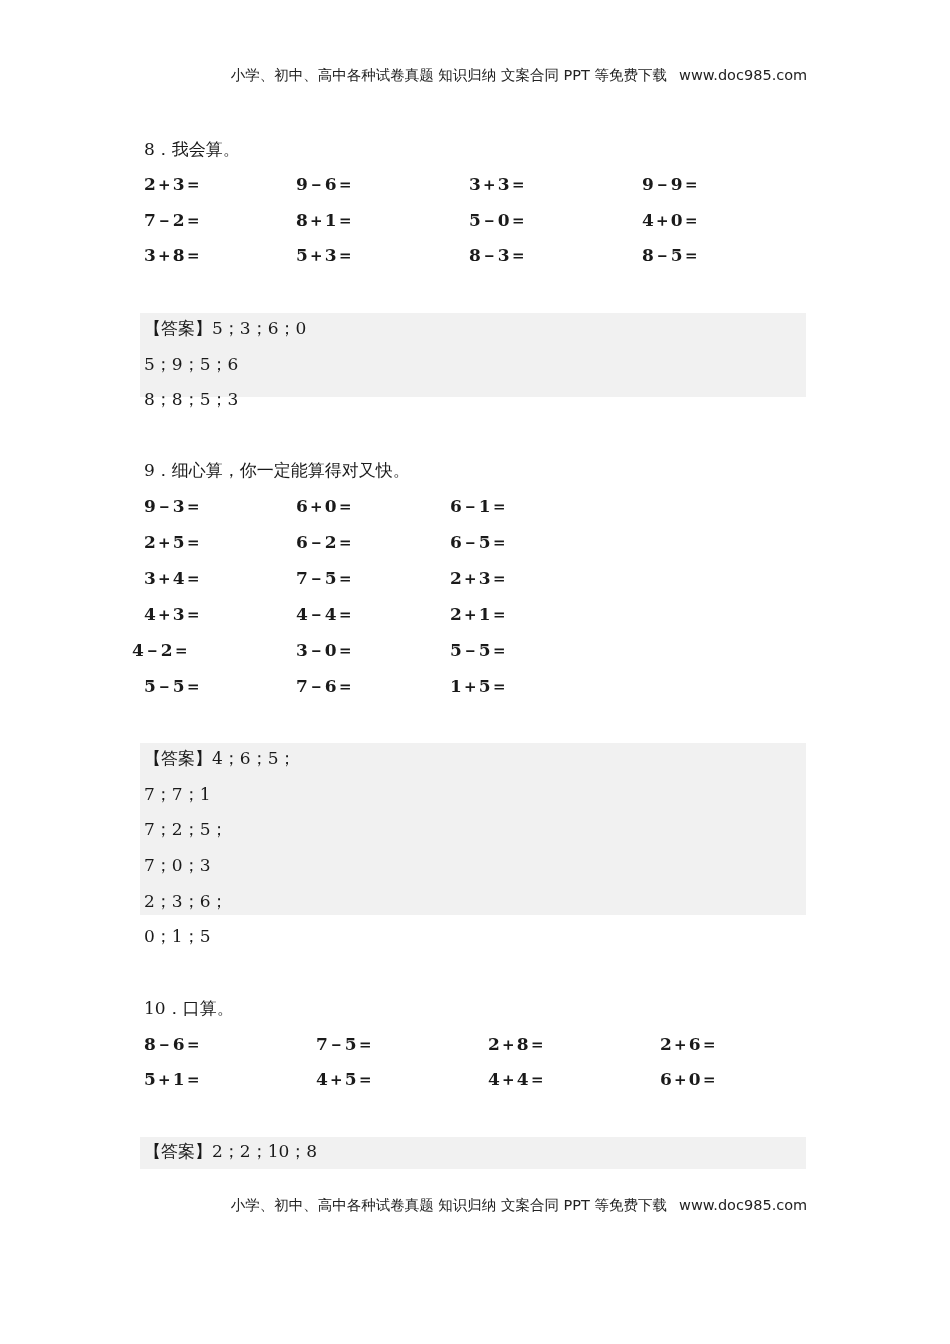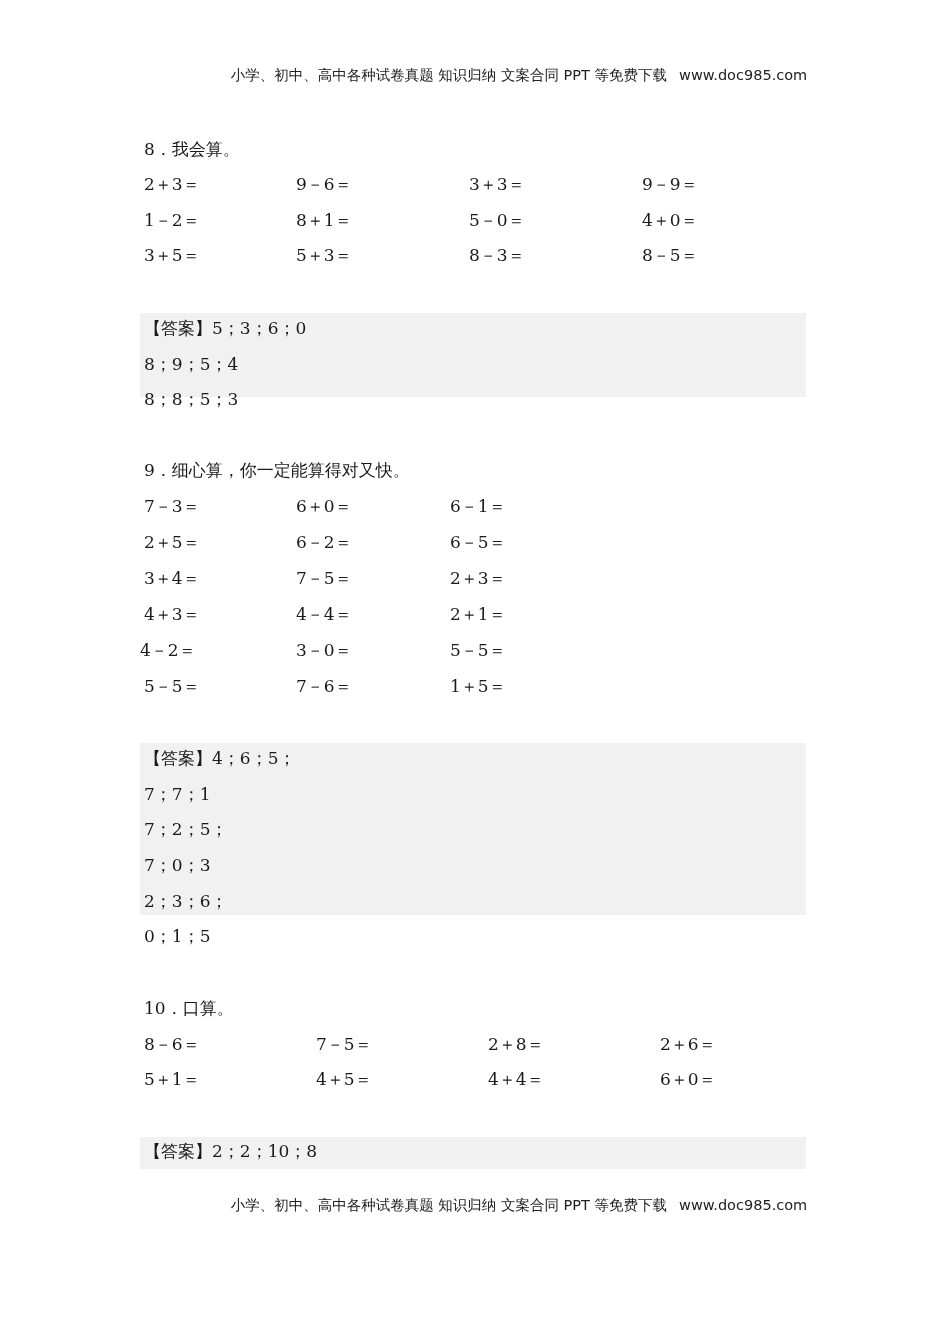--- a/index.html
+++ b/index.html
@@ -4,74 +4,74 @@
 <style>
   html, body { margin: 0; padding: 0; background: #ffffff; }
   body { width: 950px; height: 1344px; position: relative; overflow: hidden;
          font-family: "DejaVu Serif", "Liberation Serif", serif; color: #1a1a1a; }
   .header, .footer { position: absolute; left: 0; width: 950px; text-align: center;
          font-family: "DejaVu Sans", "Liberation Sans", sans-serif; font-size: 14.5px; color: #222; margin-left: 44px; }
   .header { top: 66px; }
   .footer { top: 1196px; }
   .header .url, .footer .url { margin-left: 12px; }
   .q-title { position: absolute; left: 144px; font-size: 17px; line-height: 22px; white-space: nowrap; }
-  .eq { position: absolute; font-size: 17px; line-height: 22px; white-space: nowrap; }
+  .eq { position: absolute; font-size: 17px; line-height: 22px; white-space: nowrap; font-weight: bold; }
   .ans-box { position: absolute; left: 140px; width: 666px; background: #f1f1f1; }
   .ans-line { position: absolute; left: 4px; font-size: 17px; line-height: 22px; white-space: nowrap; }
 </style>
 </head>
 <body>
 
 <div class="header">
   <span>小学、初中、高中各种试卷真题 知识归纳 文案合同 PPT 等免费下载</span><span class="url">www.doc985.com</span>
 </div>
 
 <div class="q-title" style="top:138px">8．我会算。</div>
 <div>
   <span class="eq" style="left:144px;top:173px">2＋3＝</span>
   <span class="eq" style="left:296px;top:173px">9－6＝</span>
   <span class="eq" style="left:469px;top:173px">3＋3＝</span>
   <span class="eq" style="left:642px;top:173px">9－9＝</span>
 
-  <span class="eq" style="left:144px;top:209px">1－2＝</span>
+  <span class="eq" style="left:144px;top:209px">7－2＝</span>
   <span class="eq" style="left:296px;top:209px">8＋1＝</span>
   <span class="eq" style="left:469px;top:209px">5－0＝</span>
   <span class="eq" style="left:642px;top:209px">4＋0＝</span>
 
-  <span class="eq" style="left:144px;top:244px">3＋5＝</span>
+  <span class="eq" style="left:144px;top:244px">3＋8＝</span>
   <span class="eq" style="left:296px;top:244px">5＋3＝</span>
   <span class="eq" style="left:469px;top:244px">8－3＝</span>
   <span class="eq" style="left:642px;top:244px">8－5＝</span>
 </div>
 
 <div class="ans-box" style="top:313px;height:84px">
   <div class="ans-line" style="top:4px"><span>【答案】</span><span>5；3；6；0</span></div>
-  <div class="ans-line" style="top:40px">8；9；5；4</div>
+  <div class="ans-line" style="top:40px">5；9；5；6</div>
   <div class="ans-line" style="top:75px">8；8；5；3</div>
 </div>
 
 <div class="q-title" style="top:459px">9．细心算，你一定能算得对又快。</div>
 <div>
-  <span class="eq" style="left:144px;top:495px">7－3＝</span>
+  <span class="eq" style="left:144px;top:495px">9－3＝</span>
   <span class="eq" style="left:296px;top:495px">6＋0＝</span>
   <span class="eq" style="left:450px;top:495px">6－1＝</span>
 
   <span class="eq" style="left:144px;top:531px">2＋5＝</span>
   <span class="eq" style="left:296px;top:531px">6－2＝</span>
   <span class="eq" style="left:450px;top:531px">6－5＝</span>
 
   <span class="eq" style="left:144px;top:567px">3＋4＝</span>
   <span class="eq" style="left:296px;top:567px">7－5＝</span>
   <span class="eq" style="left:450px;top:567px">2＋3＝</span>
 
   <span class="eq" style="left:144px;top:603px">4＋3＝</span>
   <span class="eq" style="left:296px;top:603px">4－4＝</span>
   <span class="eq" style="left:450px;top:603px">2＋1＝</span>
 
-  <span class="eq" style="left:140px;top:639px">4－2＝</span>
+  <span class="eq" style="left:132px;top:639px">4－2＝</span>
   <span class="eq" style="left:296px;top:639px">3－0＝</span>
   <span class="eq" style="left:450px;top:639px">5－5＝</span>
 
   <span class="eq" style="left:144px;top:675px">5－5＝</span>
   <span class="eq" style="left:296px;top:675px">7－6＝</span>
   <span class="eq" style="left:450px;top:675px">1＋5＝</span>
 </div>
 
 <div class="ans-box" style="top:743px;height:172px">
   <div class="ans-line" style="top:4px"><span>【答案】</span><span>4；6；5；</span></div>

